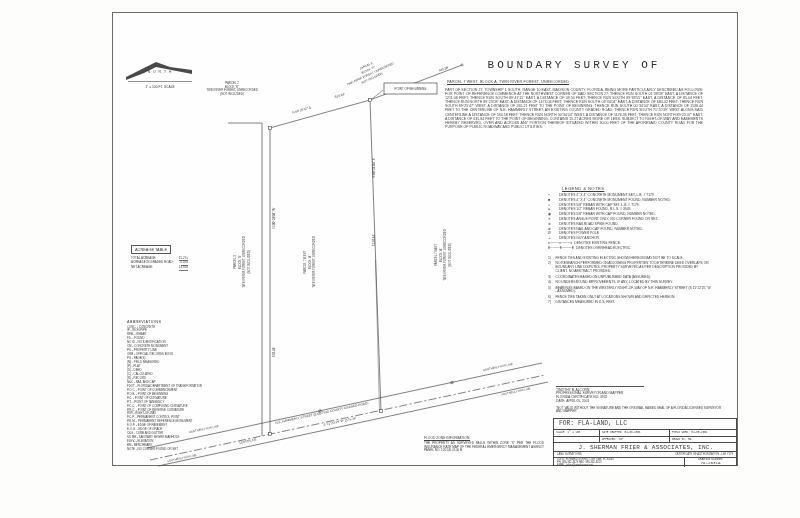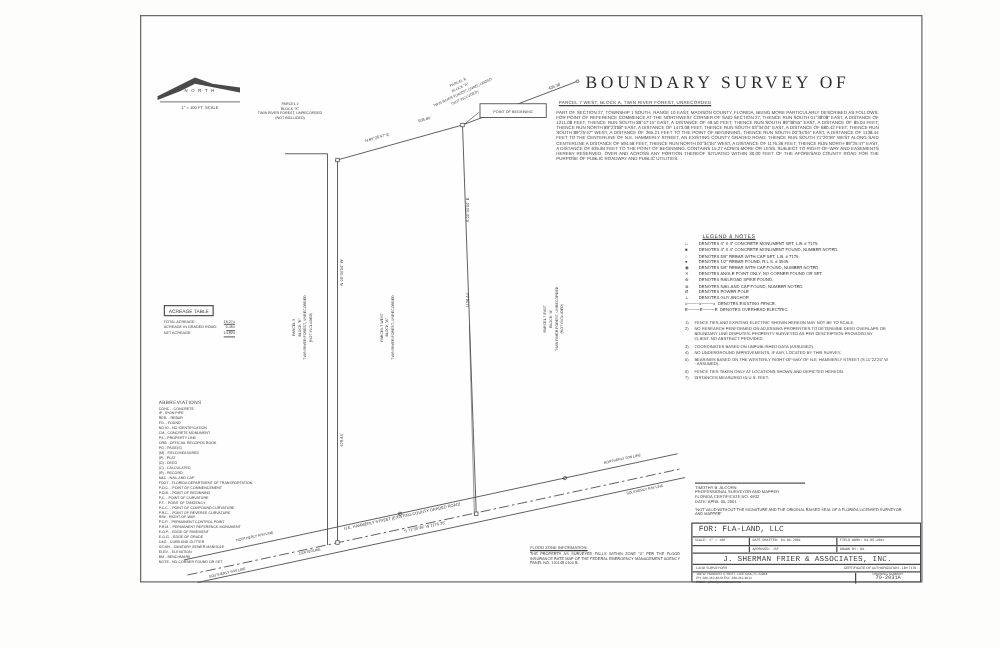--- a/index.html
+++ b/index.html
@@ -4,21 +4,21 @@
 <style>
   html,body{margin:0;padding:0;background:#fdfdfc;}
   #canvas{position:relative;width:800px;height:518px;background:#fdfdfc;overflow:hidden;
           font-family:"Liberation Sans",sans-serif;color:#3d3d3d;}
   #sheet{position:absolute;left:112px;top:12px;width:626px;height:454px;
          border:1px solid #6a6a6a;background:#fefefe;box-sizing:border-box;}
   #linework{position:absolute;left:0;top:0;width:800px;height:518px;}
   .abs{position:absolute;}
   
   #main-title{left:445px;top:59px;width:258px;text-align:center;
-    font-family:Liberation Serif, serif;font-size:14px;letter-spacing:3px;color:#2e2e2e;}
+    font-family:Liberation Mono, monospace;font-size:11px;letter-spacing:3px;color:#2e2e2e;}
   #subtitle{left:447px;top:80px;font-size:3.6px;text-decoration:underline;letter-spacing:.2px;}
   #legal-desc{left:445px;top:88px;width:258px;font-size:3.6px;line-height:4.1px;
     text-align:justify;color:#474747;}
   
   #legend{left:548px;top:186px;width:166px;}
   #legend .hd{font-size:4.2px;text-decoration:underline;margin:0 0 3px 14px;letter-spacing:.4px;}
   .legend-row{display:flex;gap:2px;font-size:3.4px;line-height:3.9px;margin-bottom:.9px;}
   .legend-row .p-sym{display:inline-block;min-width:9px;flex:none;}
   .legend-row .p-text{flex:1;}
   #notes{left:548px;top:257px;width:163px;}

